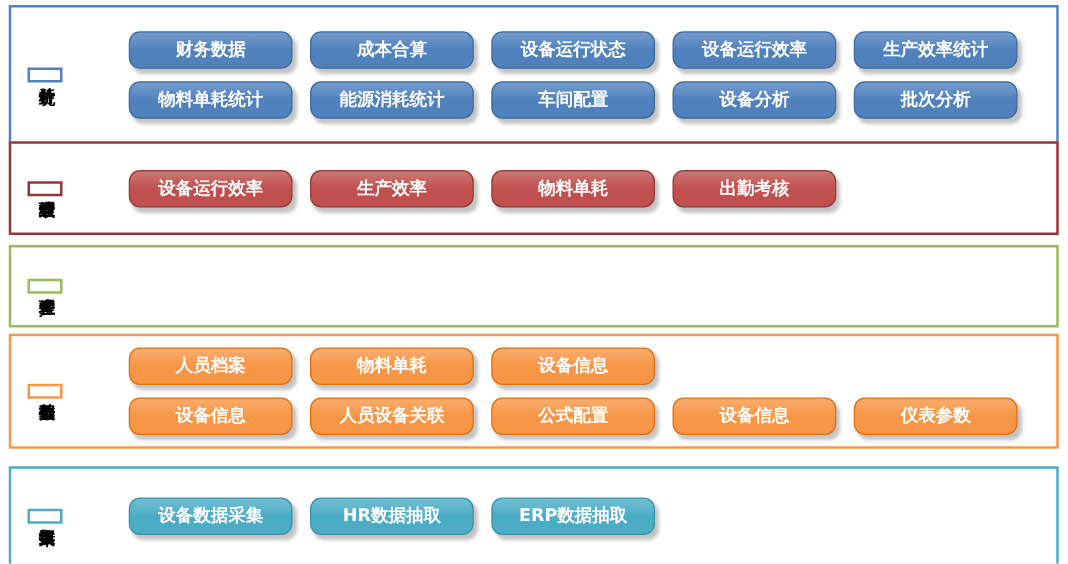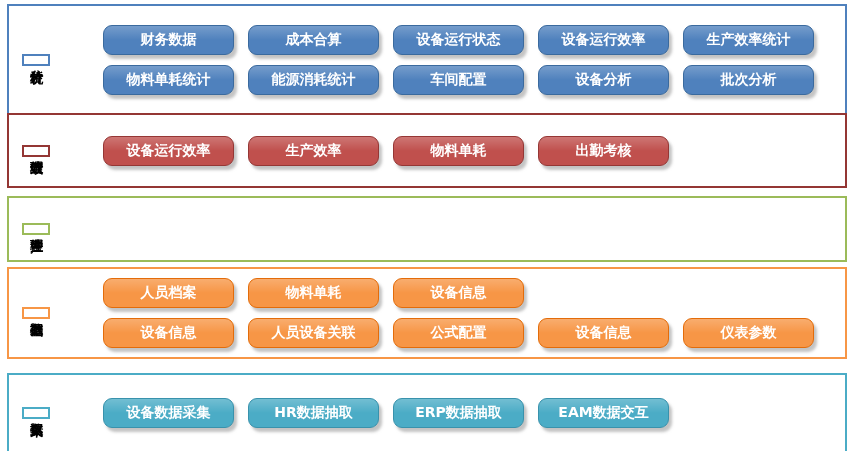--- a/index.html
+++ b/index.html
@@ -126,17 +126,16 @@
         </div>
       </div>
   </div>
     <div class="section" style="top: 373px; height: 80px; --frame: #4BACC6; --btn: #4BACC6; --btn-border: #3992AC;">
     <div class="label-box">数据采集</div>
     <div class="button-grid">
         <div class="row">
           <div class="btn">设备数据采集</div>
           <div class="btn">HR数据抽取</div>
           <div class="btn">ERP数据抽取</div>
-          <div class="btn">EAM数据交互</div>
         </div>
       </div>
   </div>
   </div>
 
 </body></html>

